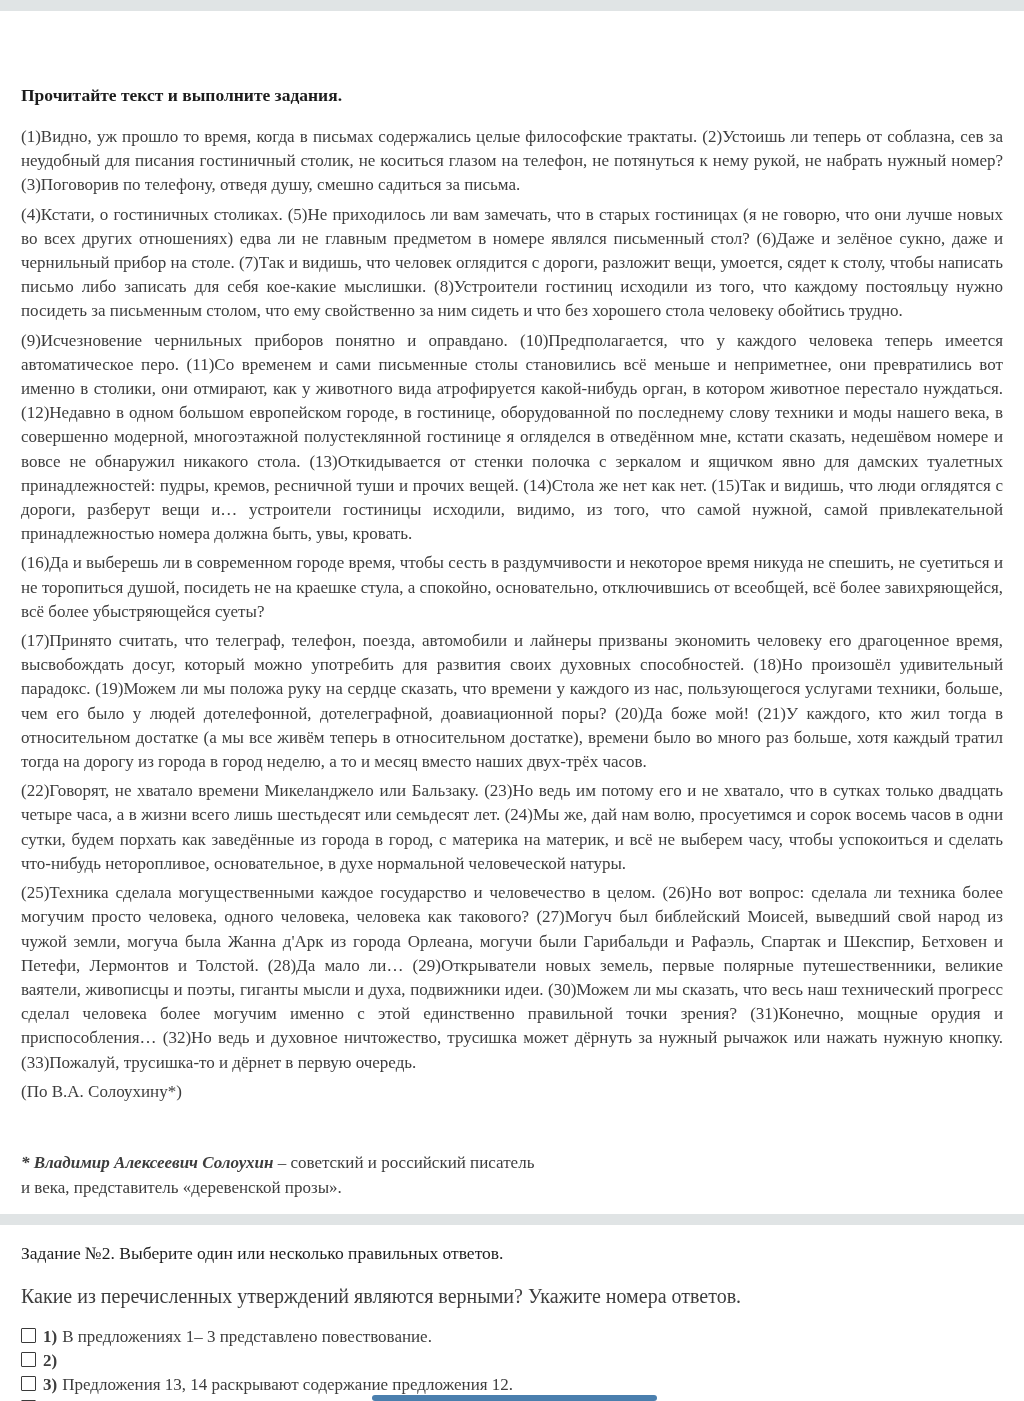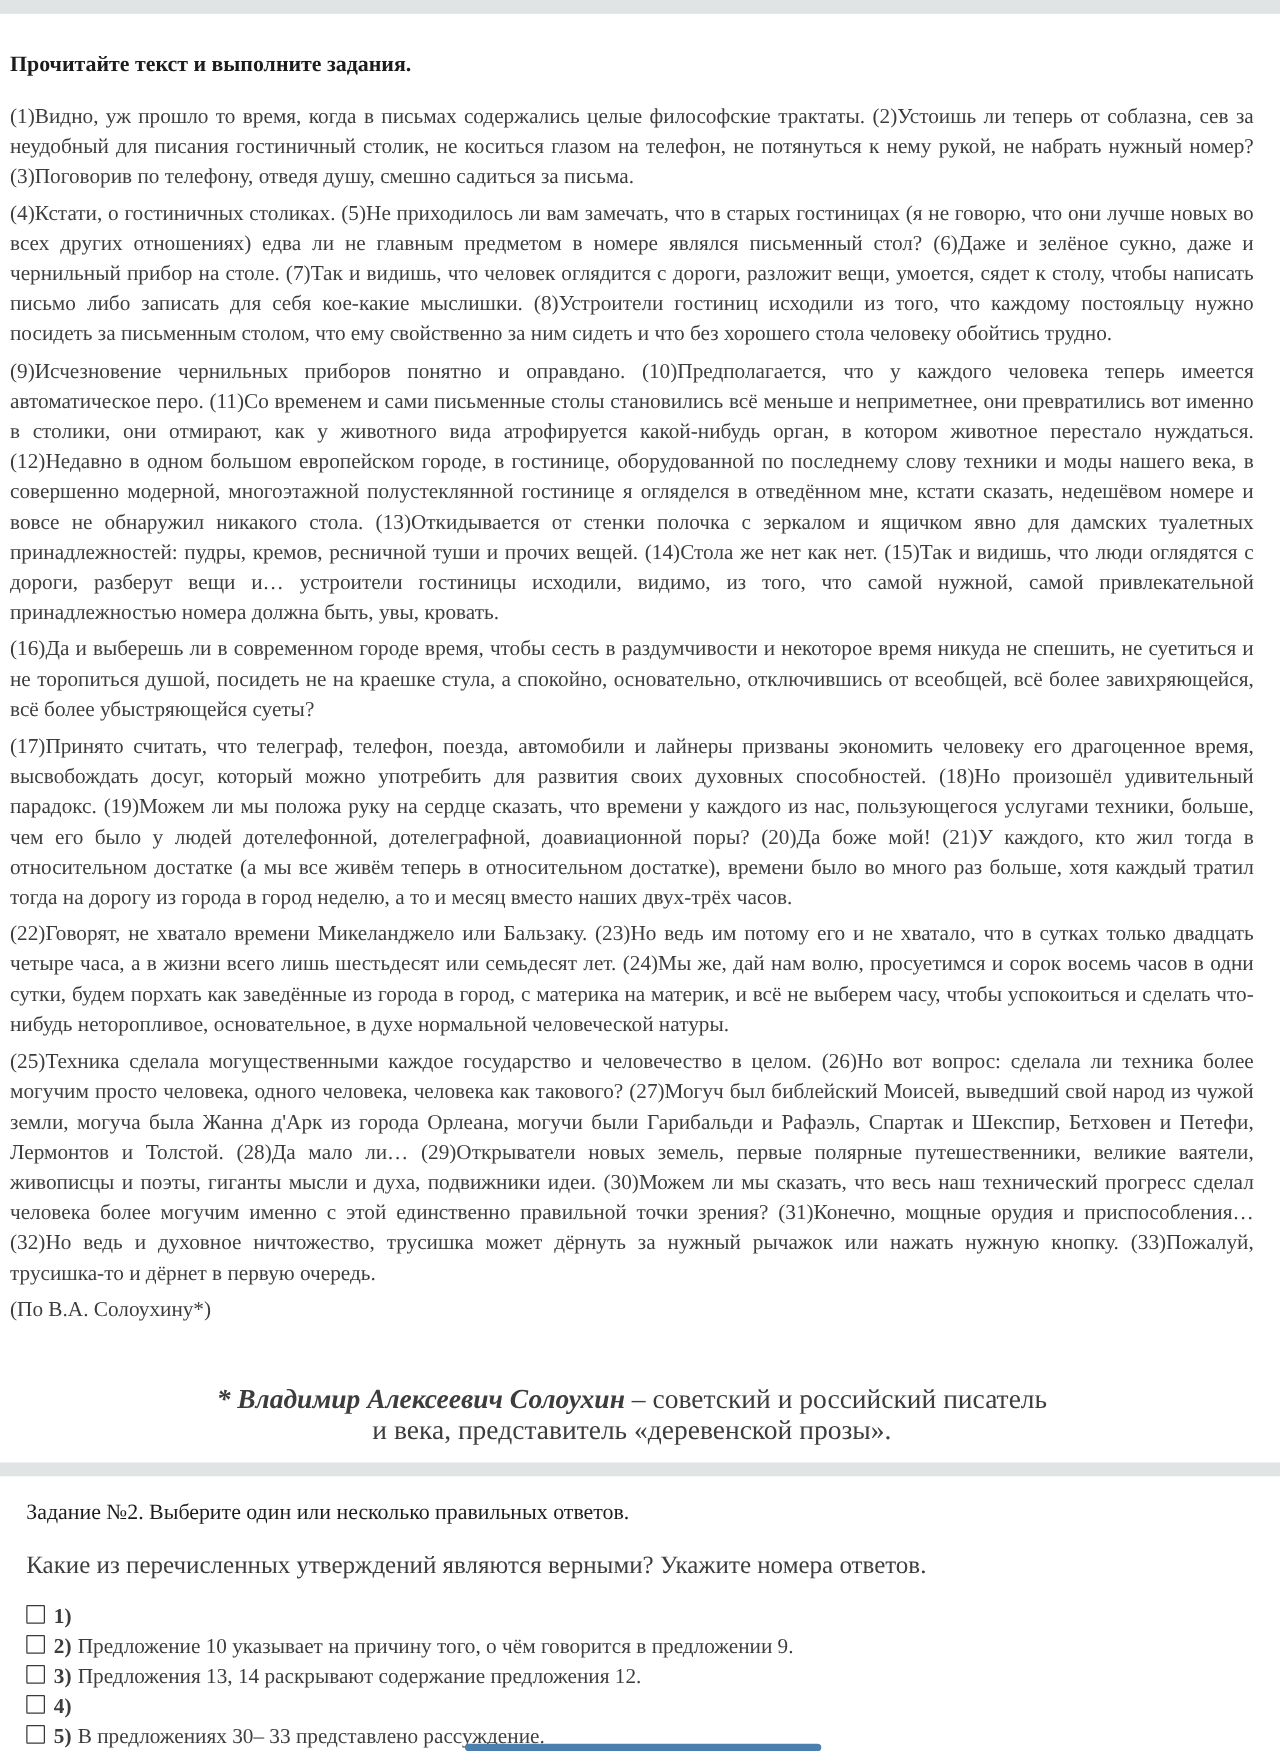--- a/index.html
+++ b/index.html
@@ -10,34 +10,34 @@
     --head:#1c1c1c;
   }
   *{box-sizing:border-box;}
   html,body{margin:0;padding:0;}
   body{
     width:1024px;height:1401px;position:relative;overflow:hidden;
     background:#ffffff;color:var(--ink);
     font-family:"Liberation Serif","DejaVu Serif",serif;
   }
   .top-strip{width:100%;height:11px;background:var(--strip);}
-  .content{padding:19px 21px 0 8px;}
+  .content{padding:19px 21px 0 21px;margin-top:44px;}
   .title{
     font-size:17.5px;font-weight:bold;color:var(--head);
     margin:10px 0 19px 0;line-height:22px;
   }
   .body-para{
     font-size:17px;line-height:24.2px;text-align:justify;
     margin:0 0 5px 0;
   }
   .attribution{
     font-size:17px;line-height:24.2px;margin:0;
   }
   .footnote{
-    font-size:22px;line-height:25px;margin:46px 0 0 0;text-align:center;
+    font-size:17px;line-height:25px;margin:46px 0 0 0;
   }
   .footnote .author{font-weight:bold;font-style:italic;}
   .section-divider{
     width:100%;height:11px;background:var(--divider);margin-top:14px;
   }
   .task{padding:17px 21px 0 21px;}
   .task-heading{
     font-size:17.5px;font-weight:normal;color:var(--head);
     margin:0 0 0 0;line-height:22px;
   }
@@ -88,25 +88,25 @@
 
 <div class="section-divider"></div>
 
 <section class="task">
   <h2 class="task-heading">Задание №2. Выберите один или несколько правильных ответов.</h2>
   <p class="task-question">Какие из перечисленных утверждений являются верными? Укажите номера ответов.</p>
   <div id="options" class="options">
       <div class="option-row">
         <span class="checkbox" role="checkbox" aria-checked="false"></span>
         <span class="opt-num">1)</span>
+        <span>В предложениях 1– 3 представлено повествование.</span>
       </div>
       <div class="option-row">
         <span class="checkbox" role="checkbox" aria-checked="false"></span>
         <span class="opt-num">2)</span>
-        <span>Предложение 10 указывает на причину того, о чём говорится в предложении 9.</span>
       </div>
       <div class="option-row">
         <span class="checkbox" role="checkbox" aria-checked="false"></span>
         <span class="opt-num">3)</span>
         <span>Предложения 13, 14 раскрывают содержание предложения 12.</span>
       </div>
       <div class="option-row">
         <span class="checkbox" role="checkbox" aria-checked="false"></span>
         <span class="opt-num">4)</span>
       </div>

